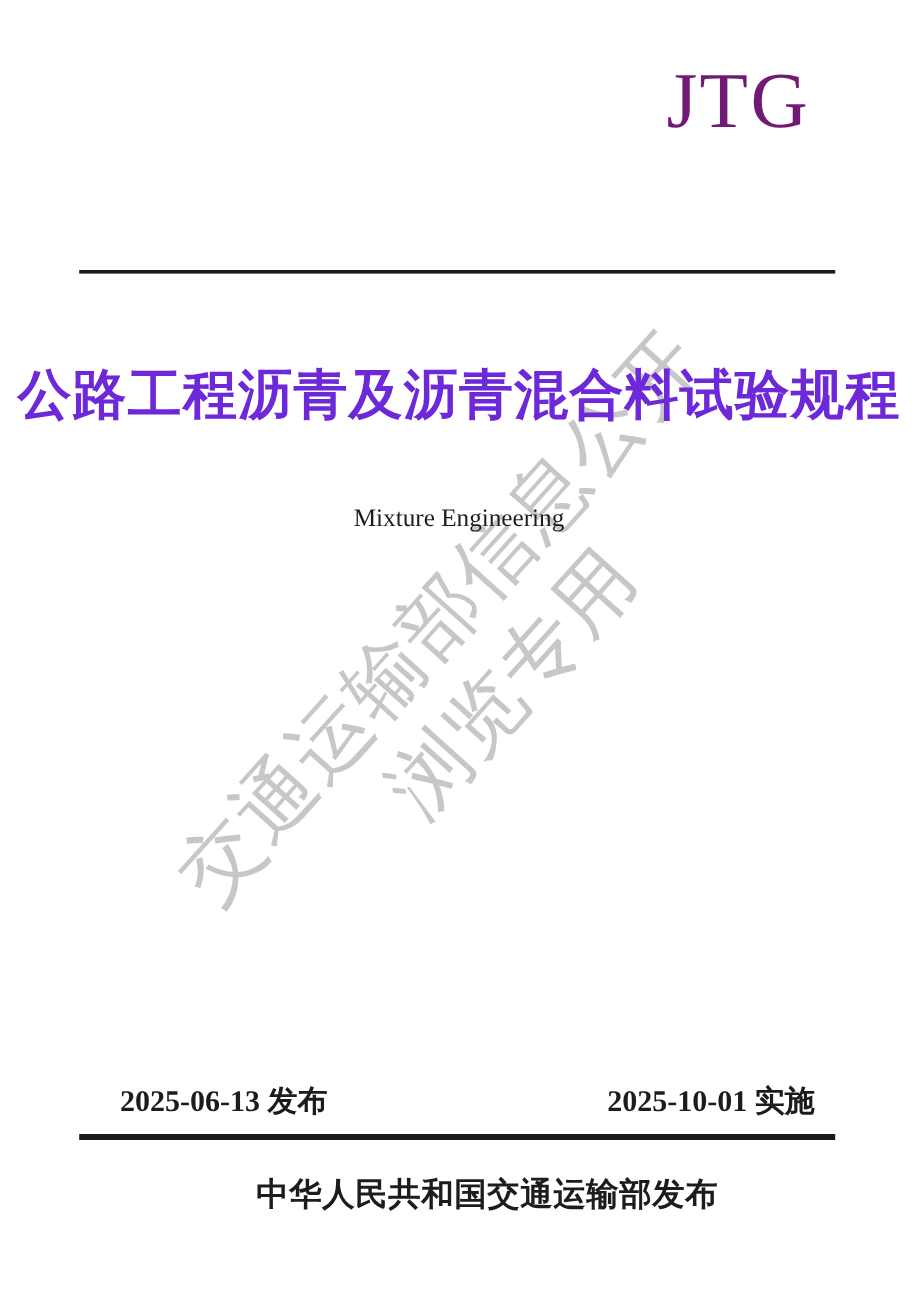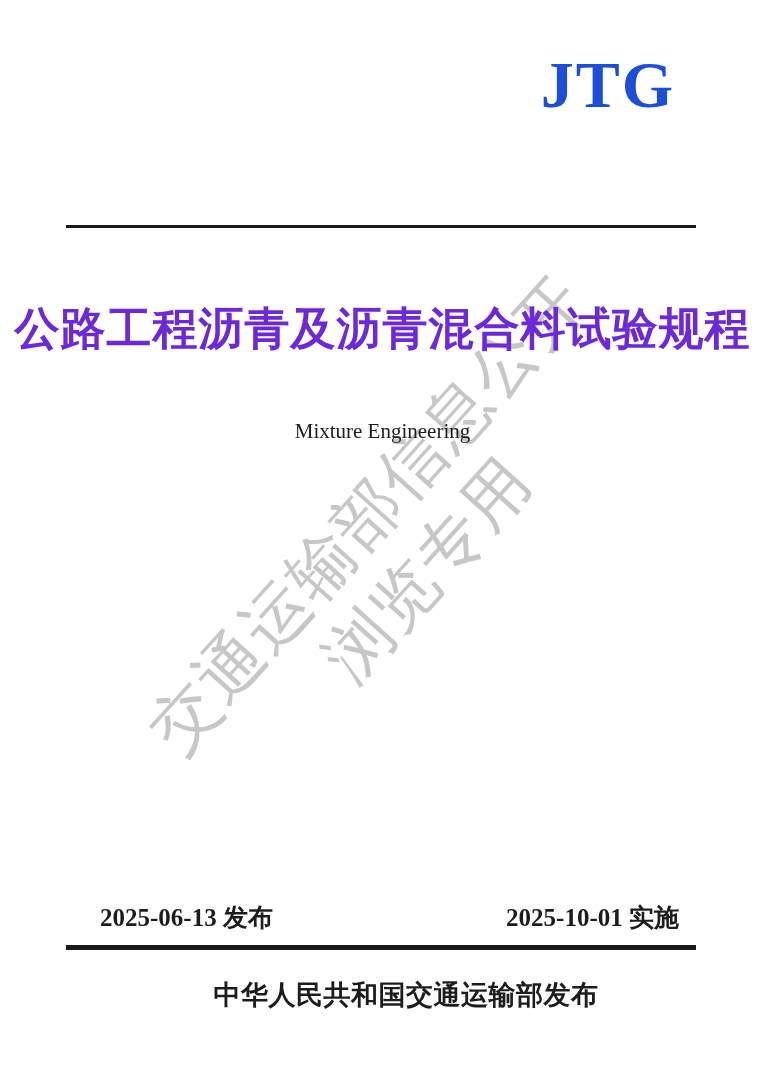--- a/index.html
+++ b/index.html
@@ -20,25 +20,25 @@
     inset: 0;
     background: #ffffff;
   }
 
   
   .jtg-logo {
     position: absolute;
     top: 52px;
     right: 90px;
     font-family: "Liberation Serif", "DejaVu Serif", serif;
-    font-weight: bold;
+    font-weight: normal;
     font-size: 66px;
     line-height: 1;
     letter-spacing: 2px;
-    color: #1d4ed8;
+    color: #701a75;
   }
 
   
   .std-row {
     position: absolute;
     left: 90px;
     right: 86px;
     top: 183px;
     display: flex;
     justify-content: space-between;

